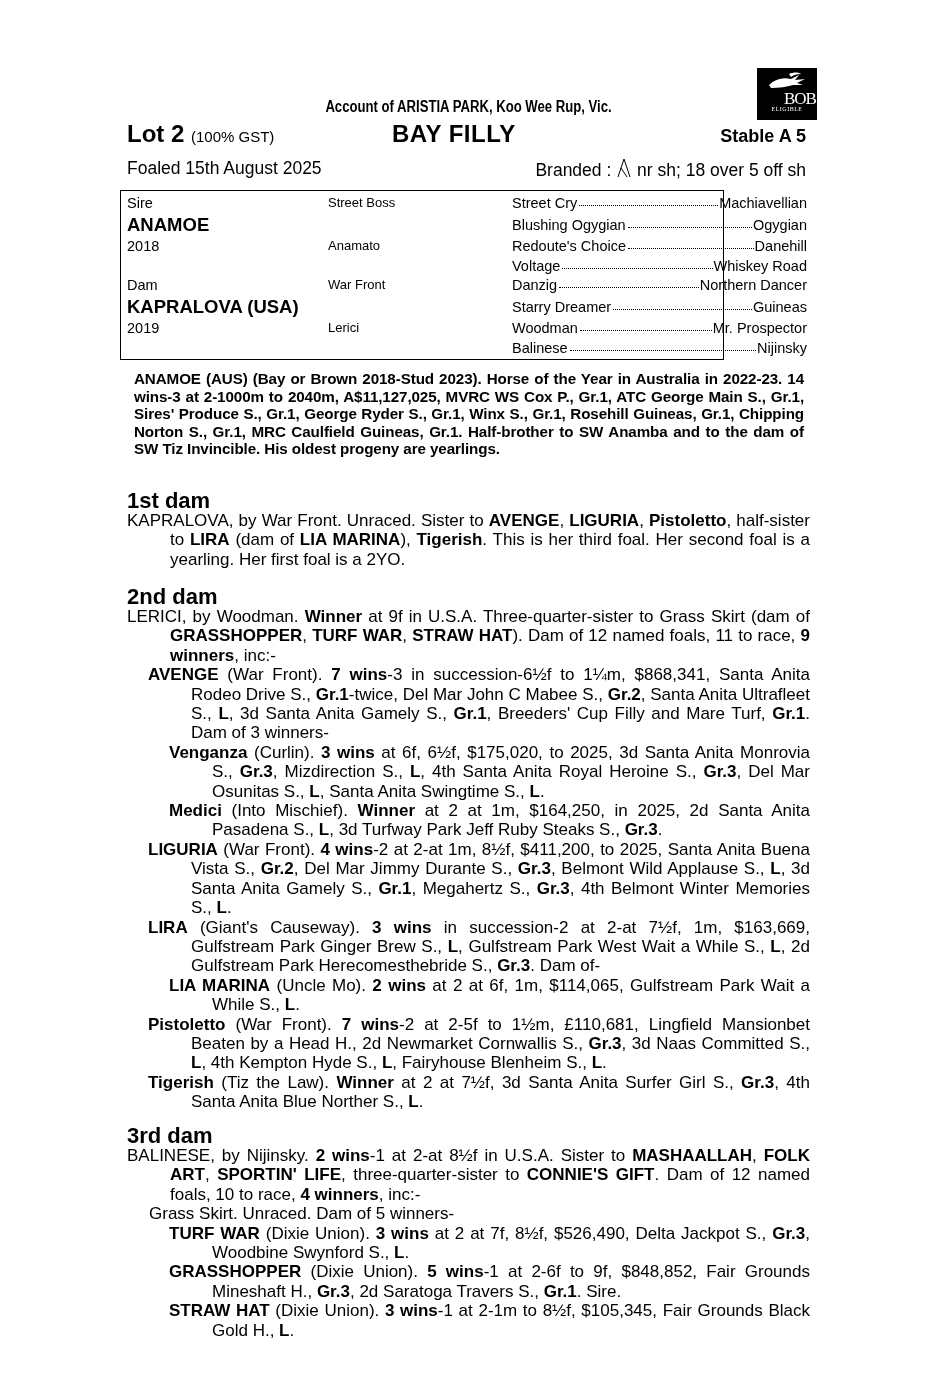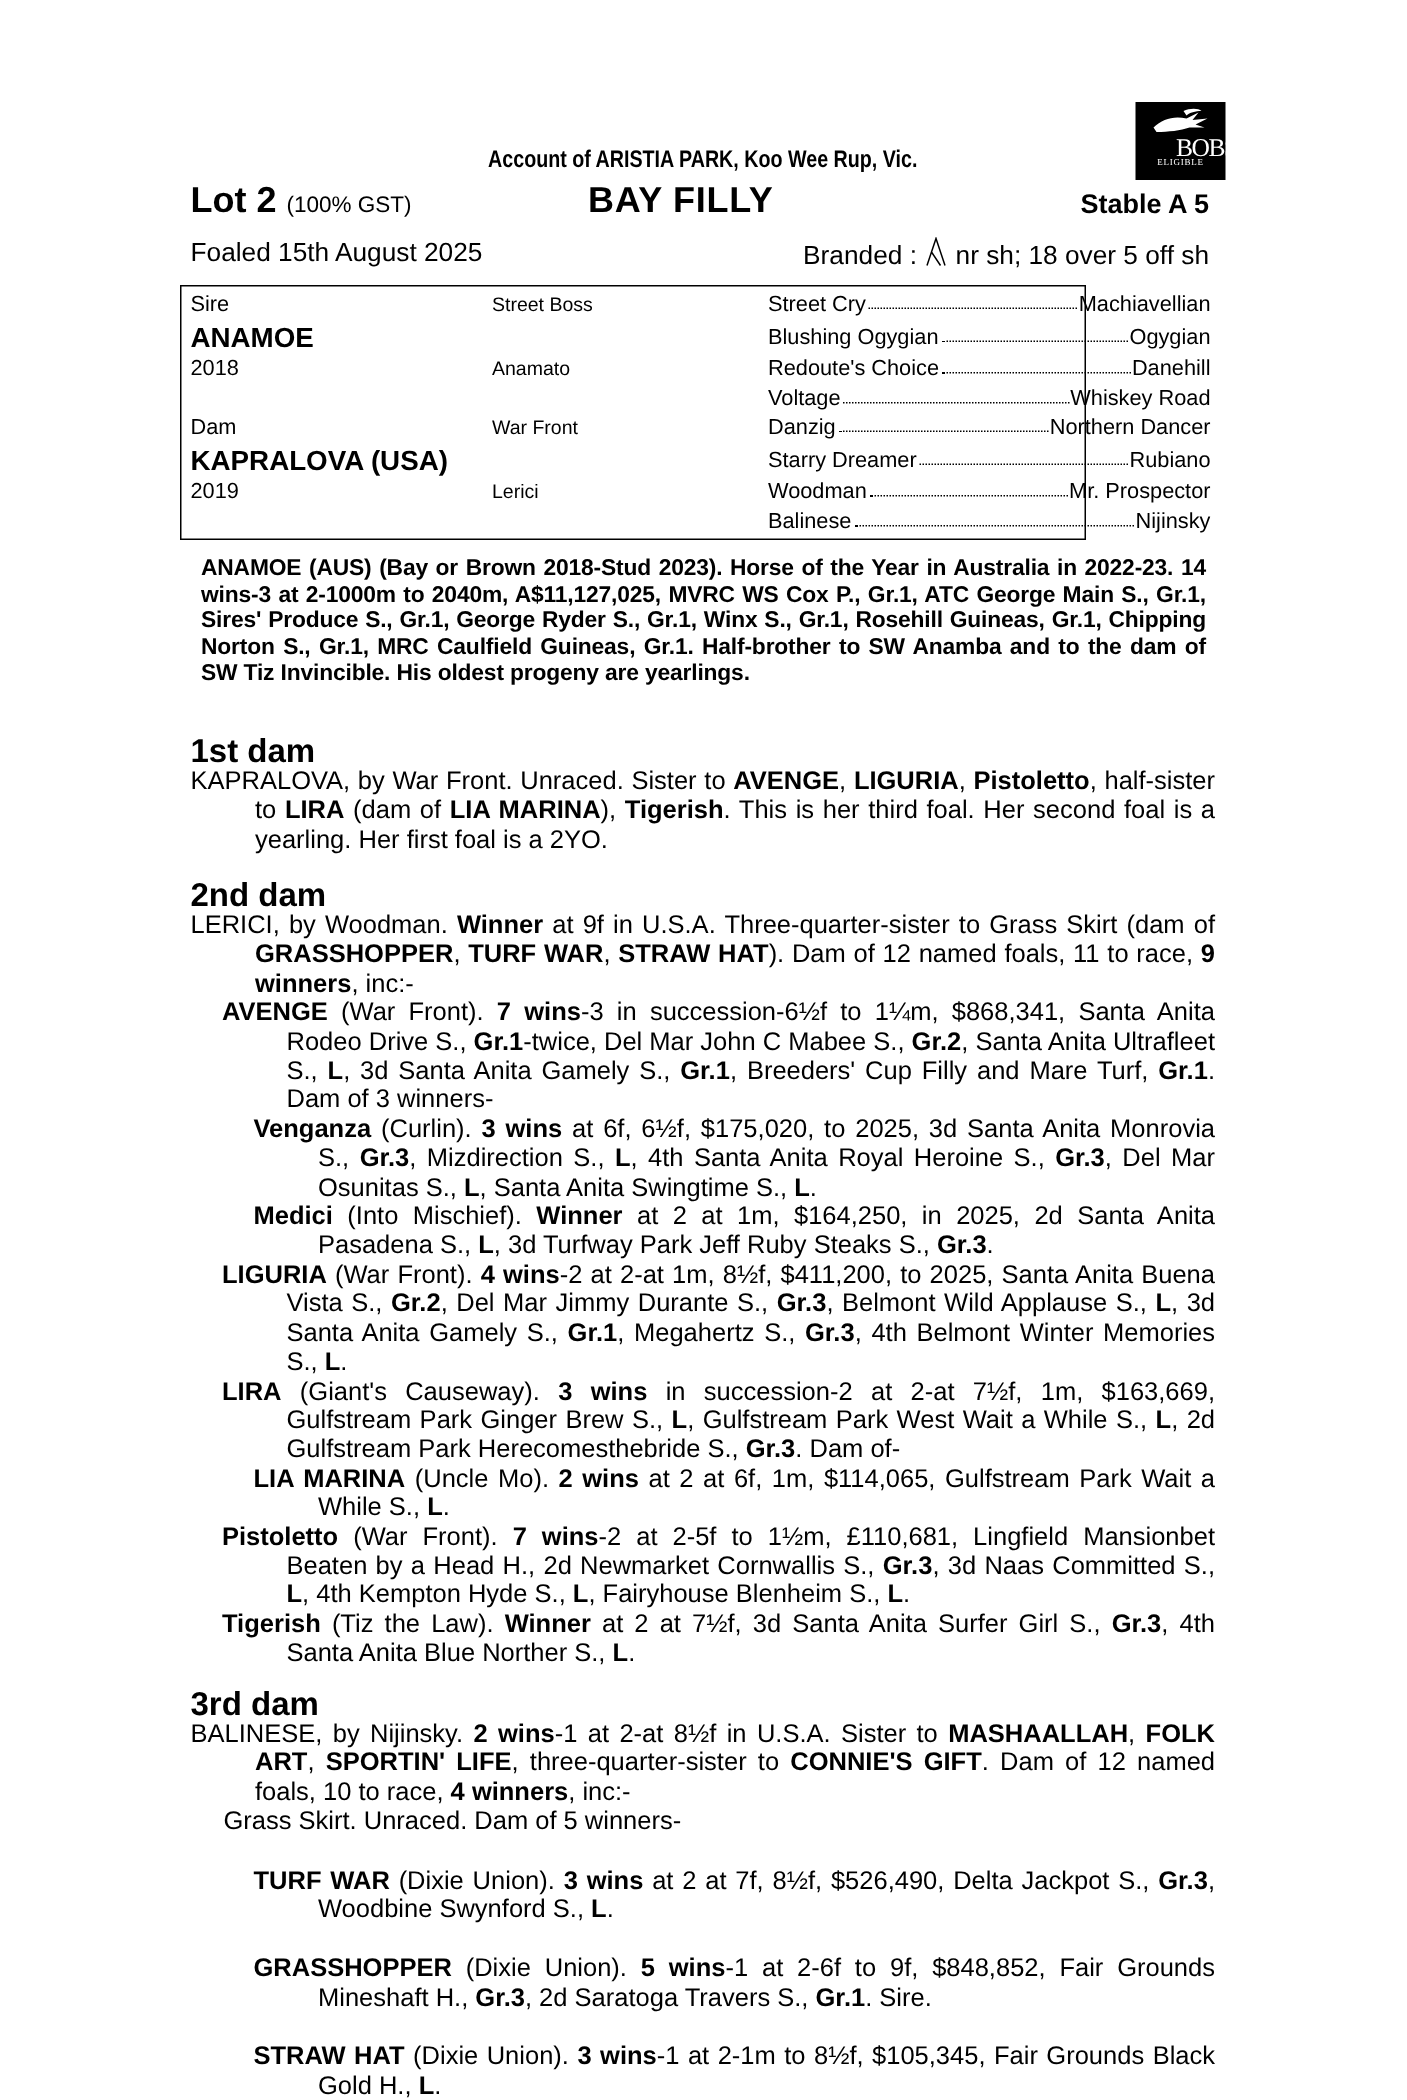--- a/index.html
+++ b/index.html
@@ -24,21 +24,21 @@
   .ped-name { position:absolute; left:6px; font-weight:900; font-size:18.5px; }
   .ped-c3 { position:absolute; left:391px; width:295px; font-size:14.5px; display:flex; white-space:nowrap; overflow:hidden; }
   .ped-c3 .dots { flex:1; overflow:hidden; border-bottom:1.5px dotted #000; margin:0 1px 4px 2px; height:10px; }
   .blurb { position:absolute; left:134px; top:370px; width:670px; font-weight:bold; font-size:15.2px; line-height:17.5px; text-align:justify; letter-spacing:-0.1px; }
   .section { position:absolute; left:127px; width:683px; font-size:17px; line-height:19.4px; }
   .sh { font-weight:900; font-size:22px; line-height:20px; }
   .p { text-align:justify; padding-left:43px; text-indent:-43px; }
   .p.l1 { padding-left:64px; text-indent:-43px; }
   .p.l2 { padding-left:85px; text-indent:-43px; }
   .p.l3 { padding-left:22px; text-indent:0; }
-  .p.l4 { padding-left:85px; text-indent:-43px;margin-top:20px; }
+  .p.l4 { padding-left:85px; text-indent:-43px; }
   b { font-weight:900; }
 </style>
 </head>
 <body>
 
 <div class="logo">
   <svg width="44" height="20" viewBox="0 0 44 20">
     <path d="M4 14 C10 8, 18 6, 26 8 L34 4 L30 9 L40 8 L32 12 L38 14 L28 14 C22 16, 14 17, 6 17 Z" fill="#fff"></path>
     <path d="M24 3 C28 1, 34 1, 36 3 C32 3, 28 4, 26 6 Z" fill="#fff"></path>
   </svg>
@@ -102,21 +102,21 @@
       <span>Whiskey Road</span>
     </div>
   <div class="ped-c3" style="top:86px">
       <span>Danzig</span>
       <span class="dots"></span>
       <span>Northern Dancer</span>
     </div>
   <div class="ped-c3" style="top:108px">
       <span>Starry Dreamer</span>
       <span class="dots"></span>
-      <span>Rubiano</span>
+      <span>Guineas</span>
     </div>
   <div class="ped-c3" style="top:129px">
       <span>Woodman</span>
       <span class="dots"></span>
       <span>Mr. Prospector</span>
     </div>
   <div class="ped-c3" style="top:149px">
       <span>Balinese</span>
       <span class="dots"></span>
       <span>Nijinsky</span>

